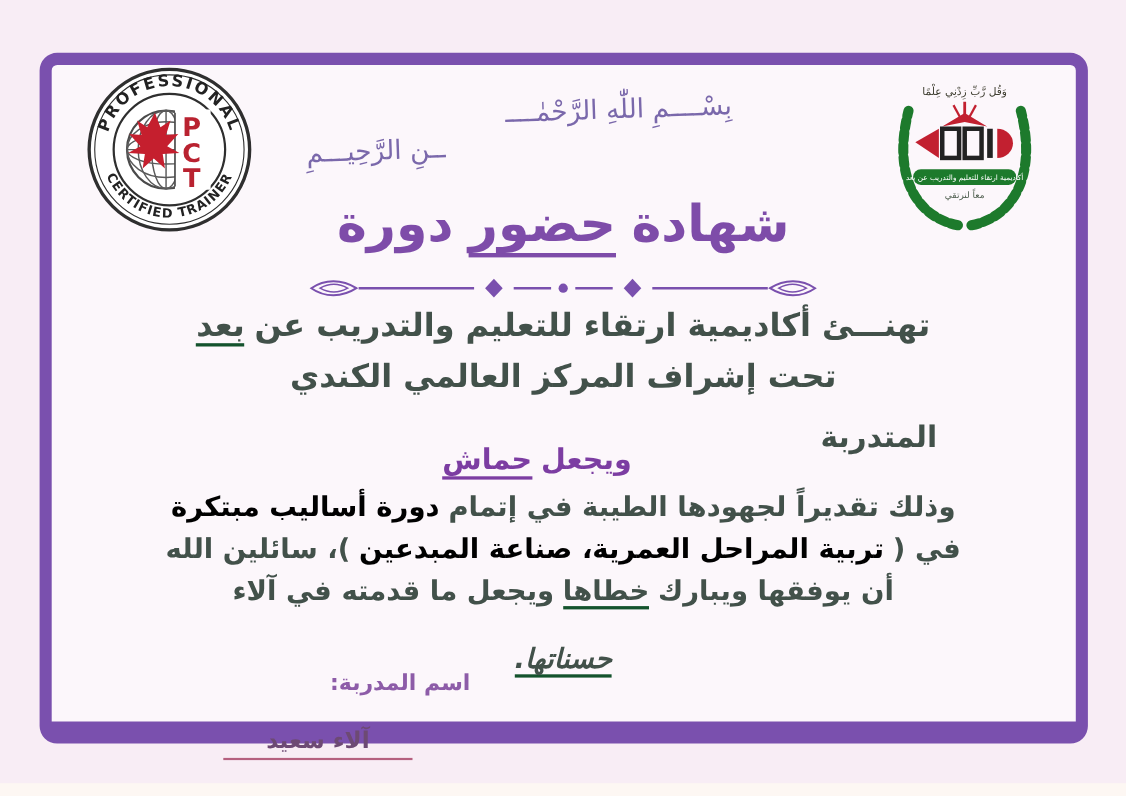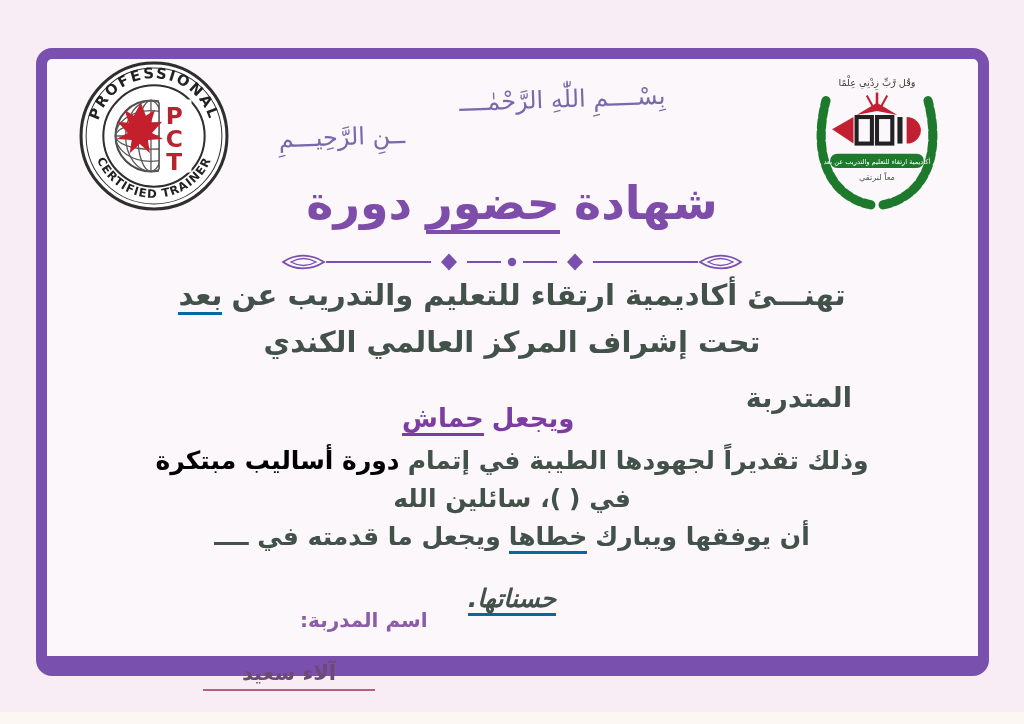--- a/index.html
+++ b/index.html
@@ -37,21 +37,21 @@
   .u-title { border-bottom:4px solid #7e4ca9; }
 
   
   .cert-line {
     position:absolute; left:0; width:1024px;
     display:flex; justify-content:center; direction:rtl; column-gap:9px;
     color:#42514a; font-size:29px; font-weight:700;
   }
   .line1 { top:278px; }
   .line2 { top:325px; }
-  .u-dark { border-bottom:3px solid #0369a1; }
+  .u-dark { border-bottom:3px solid #14532d; }
 
   
   .trainee-label {
     position:absolute; top:382px; right:172px;
     color:#42514a; font-size:27px; font-weight:700; direction:rtl;
   }
   .trainee-name {
     position:absolute; top:403px; left:402px;
     display:flex; direction:rtl; column-gap:8px;
     color:#7c3da2; font-size:26px; font-weight:700;
@@ -186,26 +186,27 @@
     <span>ويجعل</span>
     <span class="u-name">حماش</span>
   </div>
 
   <div class="para-line pA">
     <span>وذلك تقديراً لجهودها الطيبة في إتمام</span>
     <span class="hl">دورة أساليب مبتكرة</span>
   </div>
   <div class="para-line pB">
     <span>في (</span>
+    <span class="hl">تربية المراحل العمرية، صناعة المبدعين</span>
     <span>)، سائلين الله</span>
   </div>
   <div class="para-line pC">
     <span>أن يوفقها ويبارك</span>
     <span class="u-dark">خطاها</span>
-    <span>ويجعل ما قدمته في ــــ</span>
+    <span>ويجعل ما قدمته في آلاء</span>
   </div>
   <div class="para-line pD">
     <span class="u-dark">حسناتها.</span>
   </div>
 
   <div class="sig-label">اسم المدربة:</div>
   <div class="sig-name">آلاء سعيد</div>
 
   <div class="bottom-strip"></div>
 </div>

